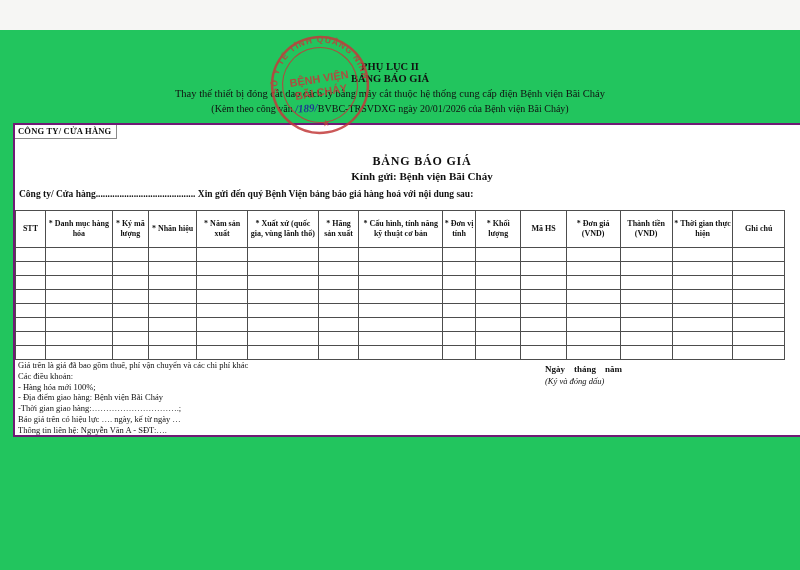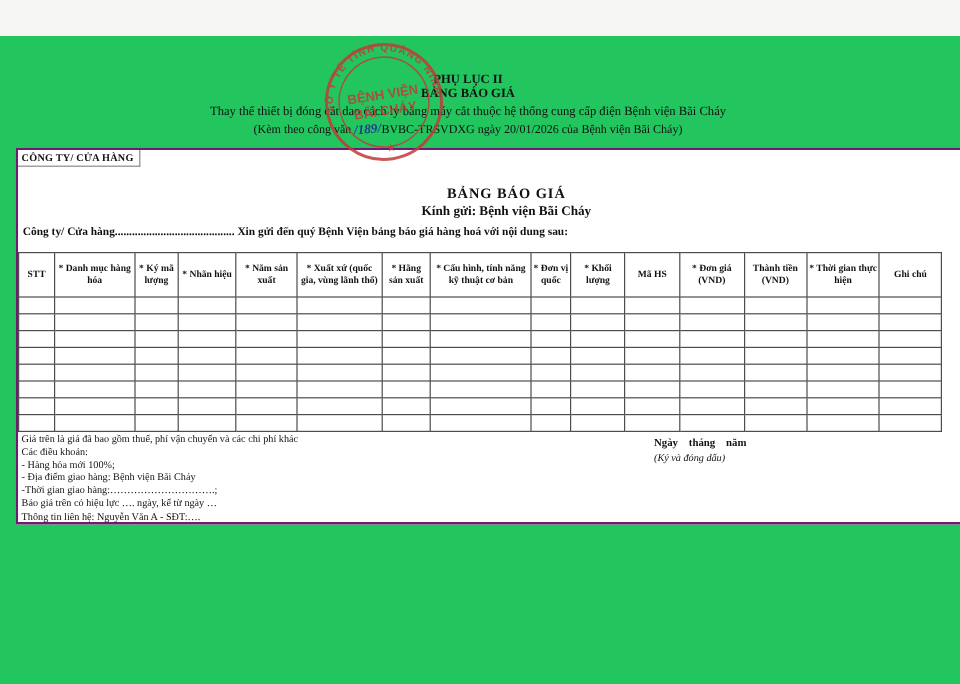--- a/index.html
+++ b/index.html
@@ -161,21 +161,21 @@
       <thead>
         <tr>
             <th>STT</th>
             <th>* Danh mục hàng hóa</th>
             <th>* Ký mã lượng</th>
             <th>* Nhãn hiệu</th>
             <th>* Năm sản xuất</th>
             <th>* Xuất xứ (quốc gia, vùng lãnh thổ)</th>
             <th>* Hãng sản xuất</th>
             <th>* Cấu hình, tính năng kỹ thuật cơ bản</th>
-            <th>* Đơn vị quốc</th>
+            <th>* Đơn vị tính</th>
             <th>* Khối lượng</th>
             <th>Mã HS</th>
             <th>* Đơn giá (VND)</th>
             <th>Thành tiền (VND)</th>
             <th>* Thời gian thực hiện</th>
             <th>Ghi chú</th>
           </tr>
       </thead>
       <tbody>
           <tr>

